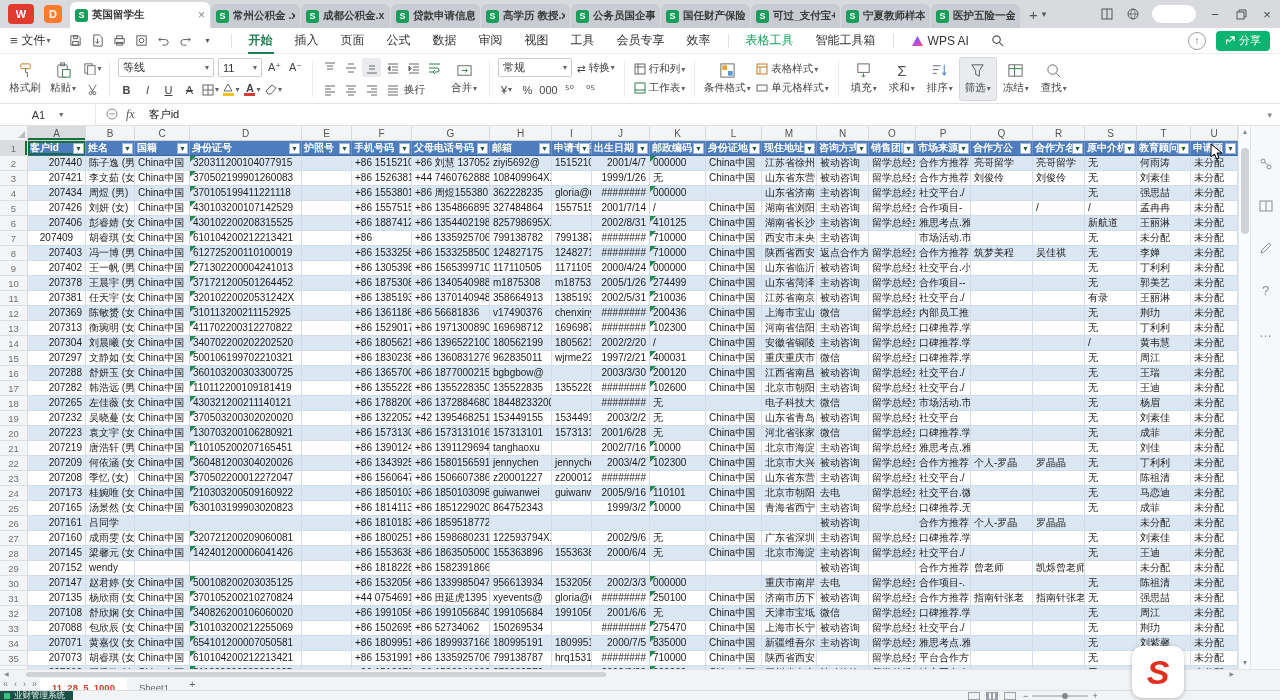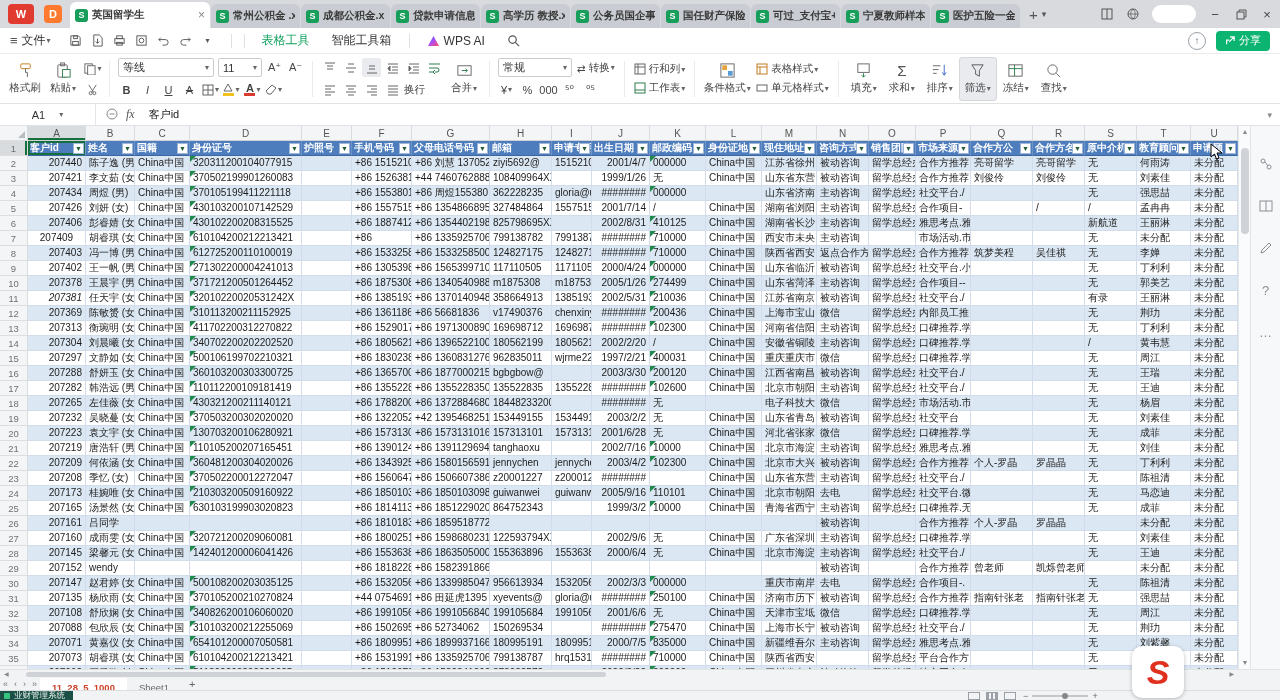--- a/index.html
+++ b/index.html
@@ -243,20 +243,32 @@
         </span>
       <span class="qicon">
           <svg width="13" height="13" viewBox="0 0 14 14">
             <path d="M10 4l2 2-2 2" fill="none" stroke="#555"></path>
             <path d="M12 6H5a3 3 0 0 0 0 6h3" fill="none" stroke="#555"></path>
           </svg>
         </span>
       <span class="qicon" style="font-size:8px;">▾</span>
     </div>
     <div class="msep"></div>
+    <div class="mitems">
+        <div class="mitem active">开始</div>
+        <div class="mitem">插入</div>
+        <div class="mitem">页面</div>
+        <div class="mitem">公式</div>
+        <div class="mitem">数据</div>
+        <div class="mitem">审阅</div>
+        <div class="mitem">视图</div>
+        <div class="mitem">工具</div>
+        <div class="mitem">会员专享</div>
+        <div class="mitem">效率</div>
+      </div>
     <div class="msep"></div>
     <div class="mitem ctx">
         <span>表格工具</span>
       </div>
     <div class="mitem">
         <span>智能工具箱</span>
       </div>
     <div class="msep"></div>
     <div class="mitem">
       <svg class="aitri" viewBox="0 0 14 13">
@@ -828,21 +840,21 @@
         <div class="dcell" style="width: 47px;">留学总经办</div>
         <div class="dcell" style="width: 55px;">合作项目--</div>
         <div class="dcell" style="width: 62px;"></div>
         <div class="dcell" style="width: 52px;"></div>
         <div class="dcell" style="width: 52px;">无</div>
         <div class="dcell" style="width: 54px;">郭美艺</div>
         <div class="dcell" style="width: 47px;">未分配</div>
       </div>
       <div class="grow">
         <div class="gut">11</div>
-        <div class="dcell num" style="width: 58px; font-style: italic;">207381</div>
+        <div class="dcell num" style="width: 58px;">207381</div>
         <div class="dcell" style="width: 49px;">任天宇 (女</div>
         <div class="dcell" style="width: 55px;">China中国</div>
         <div class="dcell tri" style="width: 112px;">32010220020531242X</div>
         <div class="dcell" style="width: 50px;"></div>
         <div class="dcell" style="width: 60px;">+86 13851932</div>
         <div class="dcell" style="width: 78px;">+86 1370140948</div>
         <div class="dcell" style="width: 62px;">358664913</div>
         <div class="dcell" style="width: 40px;">138519326</div>
         <div class="dcell num" style="width: 58px;">2002/5/31</div>
         <div class="dcell tri" style="width: 56px;">210036</div>

